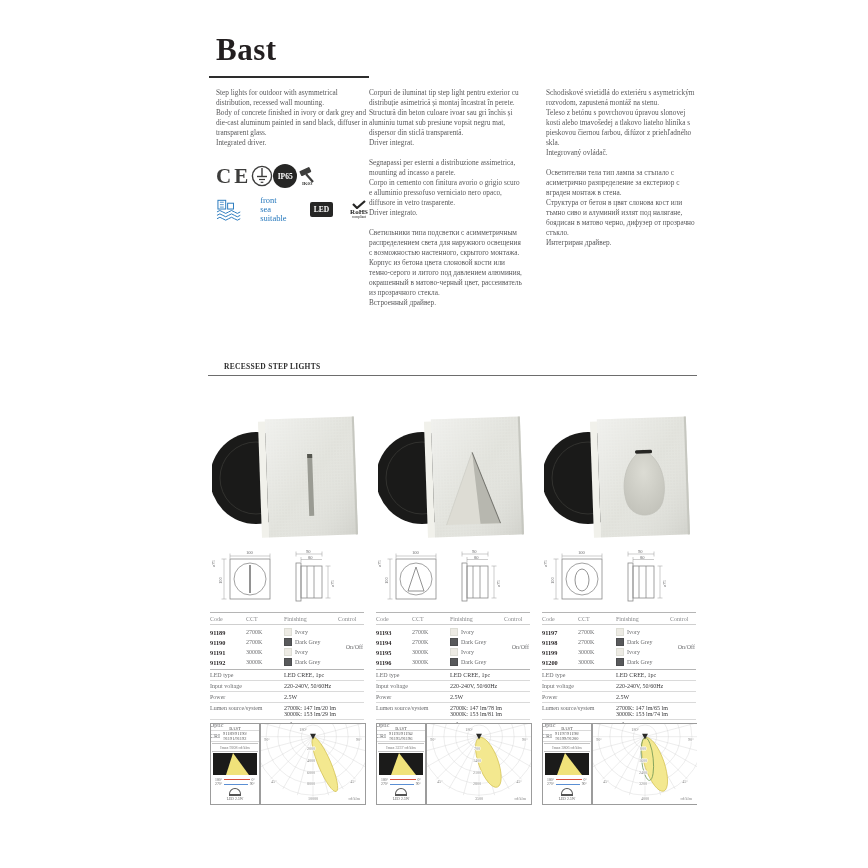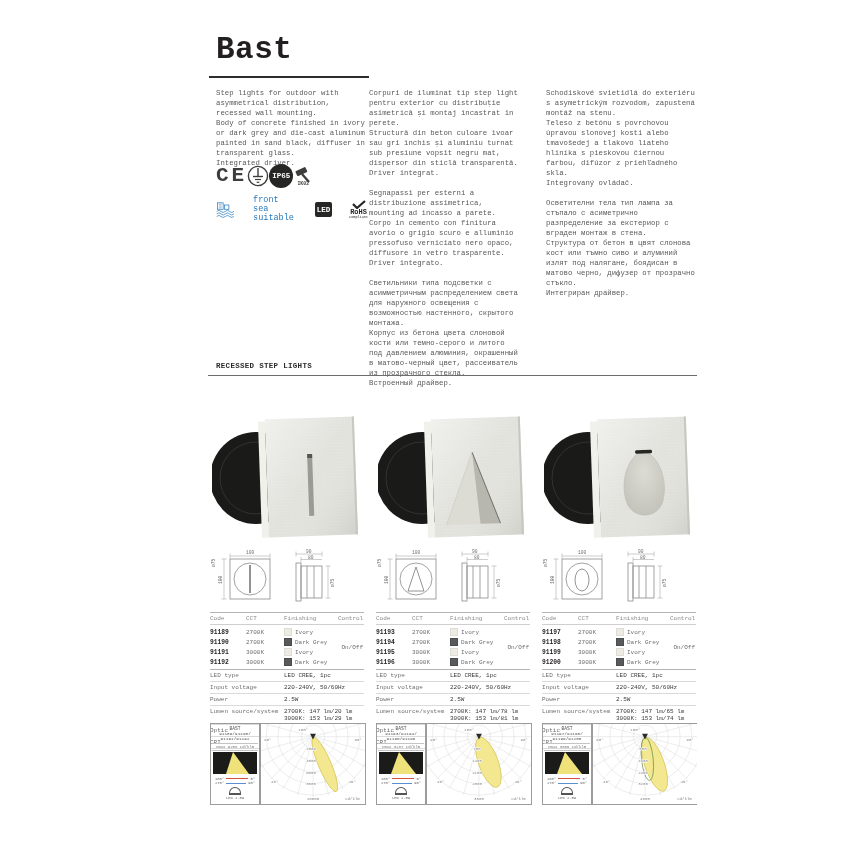--- a/index.html
+++ b/index.html
@@ -1,17 +1,17 @@
 <!DOCTYPE html>
 <html style="--accent: #e8502d; --blue: #2779bd; --yellow: #f3e88f; --ivory: #edebe4; --dark-grey: #58595b;"><head>
 <meta charset="utf-8">
 <style>
   html,body{margin:0;padding:0;background:#ffffff;}
   #page{position:relative;width:697px;height:868px;background:#fff;overflow:hidden;
-        font-family:Liberation Mono, monospace;color:#58585a;}
+        font-family:Liberation Serif, serif;color:#58585a;}
   .abs{position:absolute;}
 
   
   .title{font-size:31px;font-weight:bold;letter-spacing:.5px;color:#231f20;}
   .title-rule{height:2px;background:#2d2d2d;}
 
   
   .desc-col{width:153px;font-size:7.3px;line-height:10px;color:#59595b;}
   .desc-col p{margin:0 0 10px 0;white-space:pre-line;}
 
@@ -160,21 +160,21 @@
 
   <div class="abs desc-col" style="left:546px;top:88px;">
     <p>Schodiskové svietidlá do exteriéru s asymetrickým rozvodom, zapustená montáž na stenu.
 Teleso z betónu s povrchovou úpravou slonovej kosti alebo tmavošedej a tlakovo liateho hliníka s pieskovou čiernou farbou, difúzor z priehľadného skla.
 Integrovaný ovládač.</p>
     <p>Осветителни тела тип лампа за стъпало с асиметрично разпределение за екстериор с вграден монтаж в стена.
 Структура от бетон в цвят слонова кост или тъмно сиво и алуминий излят под налягане, боядисан в матово черно, дифузер от прозрачно стъкло.
 Интегриран драйвер.</p>
   </div>
 
-  <div class="abs section-label" style="left:216px;top:362px;">RECESSED STEP LIGHTS</div>
+  <div class="abs section-label" style="left:224px;top:362px;">RECESSED STEP LIGHTS</div>
   <div class="abs section-rule" style="left:208px;top:375px;width:494px;"></div>
 
   <div class="card" style="left:208px;">
     <svg class="fixture" width="150" height="150" viewBox="0 0 150 150">
       <defs>
         <pattern id="spk1" width="3" height="3" patternUnits="userSpaceOnUse">
           <rect width="3" height="3" fill="#e3e4de"></rect>
             <circle cx="1" cy="1" r="0.45" fill="#c9cac2" opacity=".8"></circle>
         </pattern>
         <linearGradient id="pg1" x1="0" y1="0" x2="1" y2="1">

